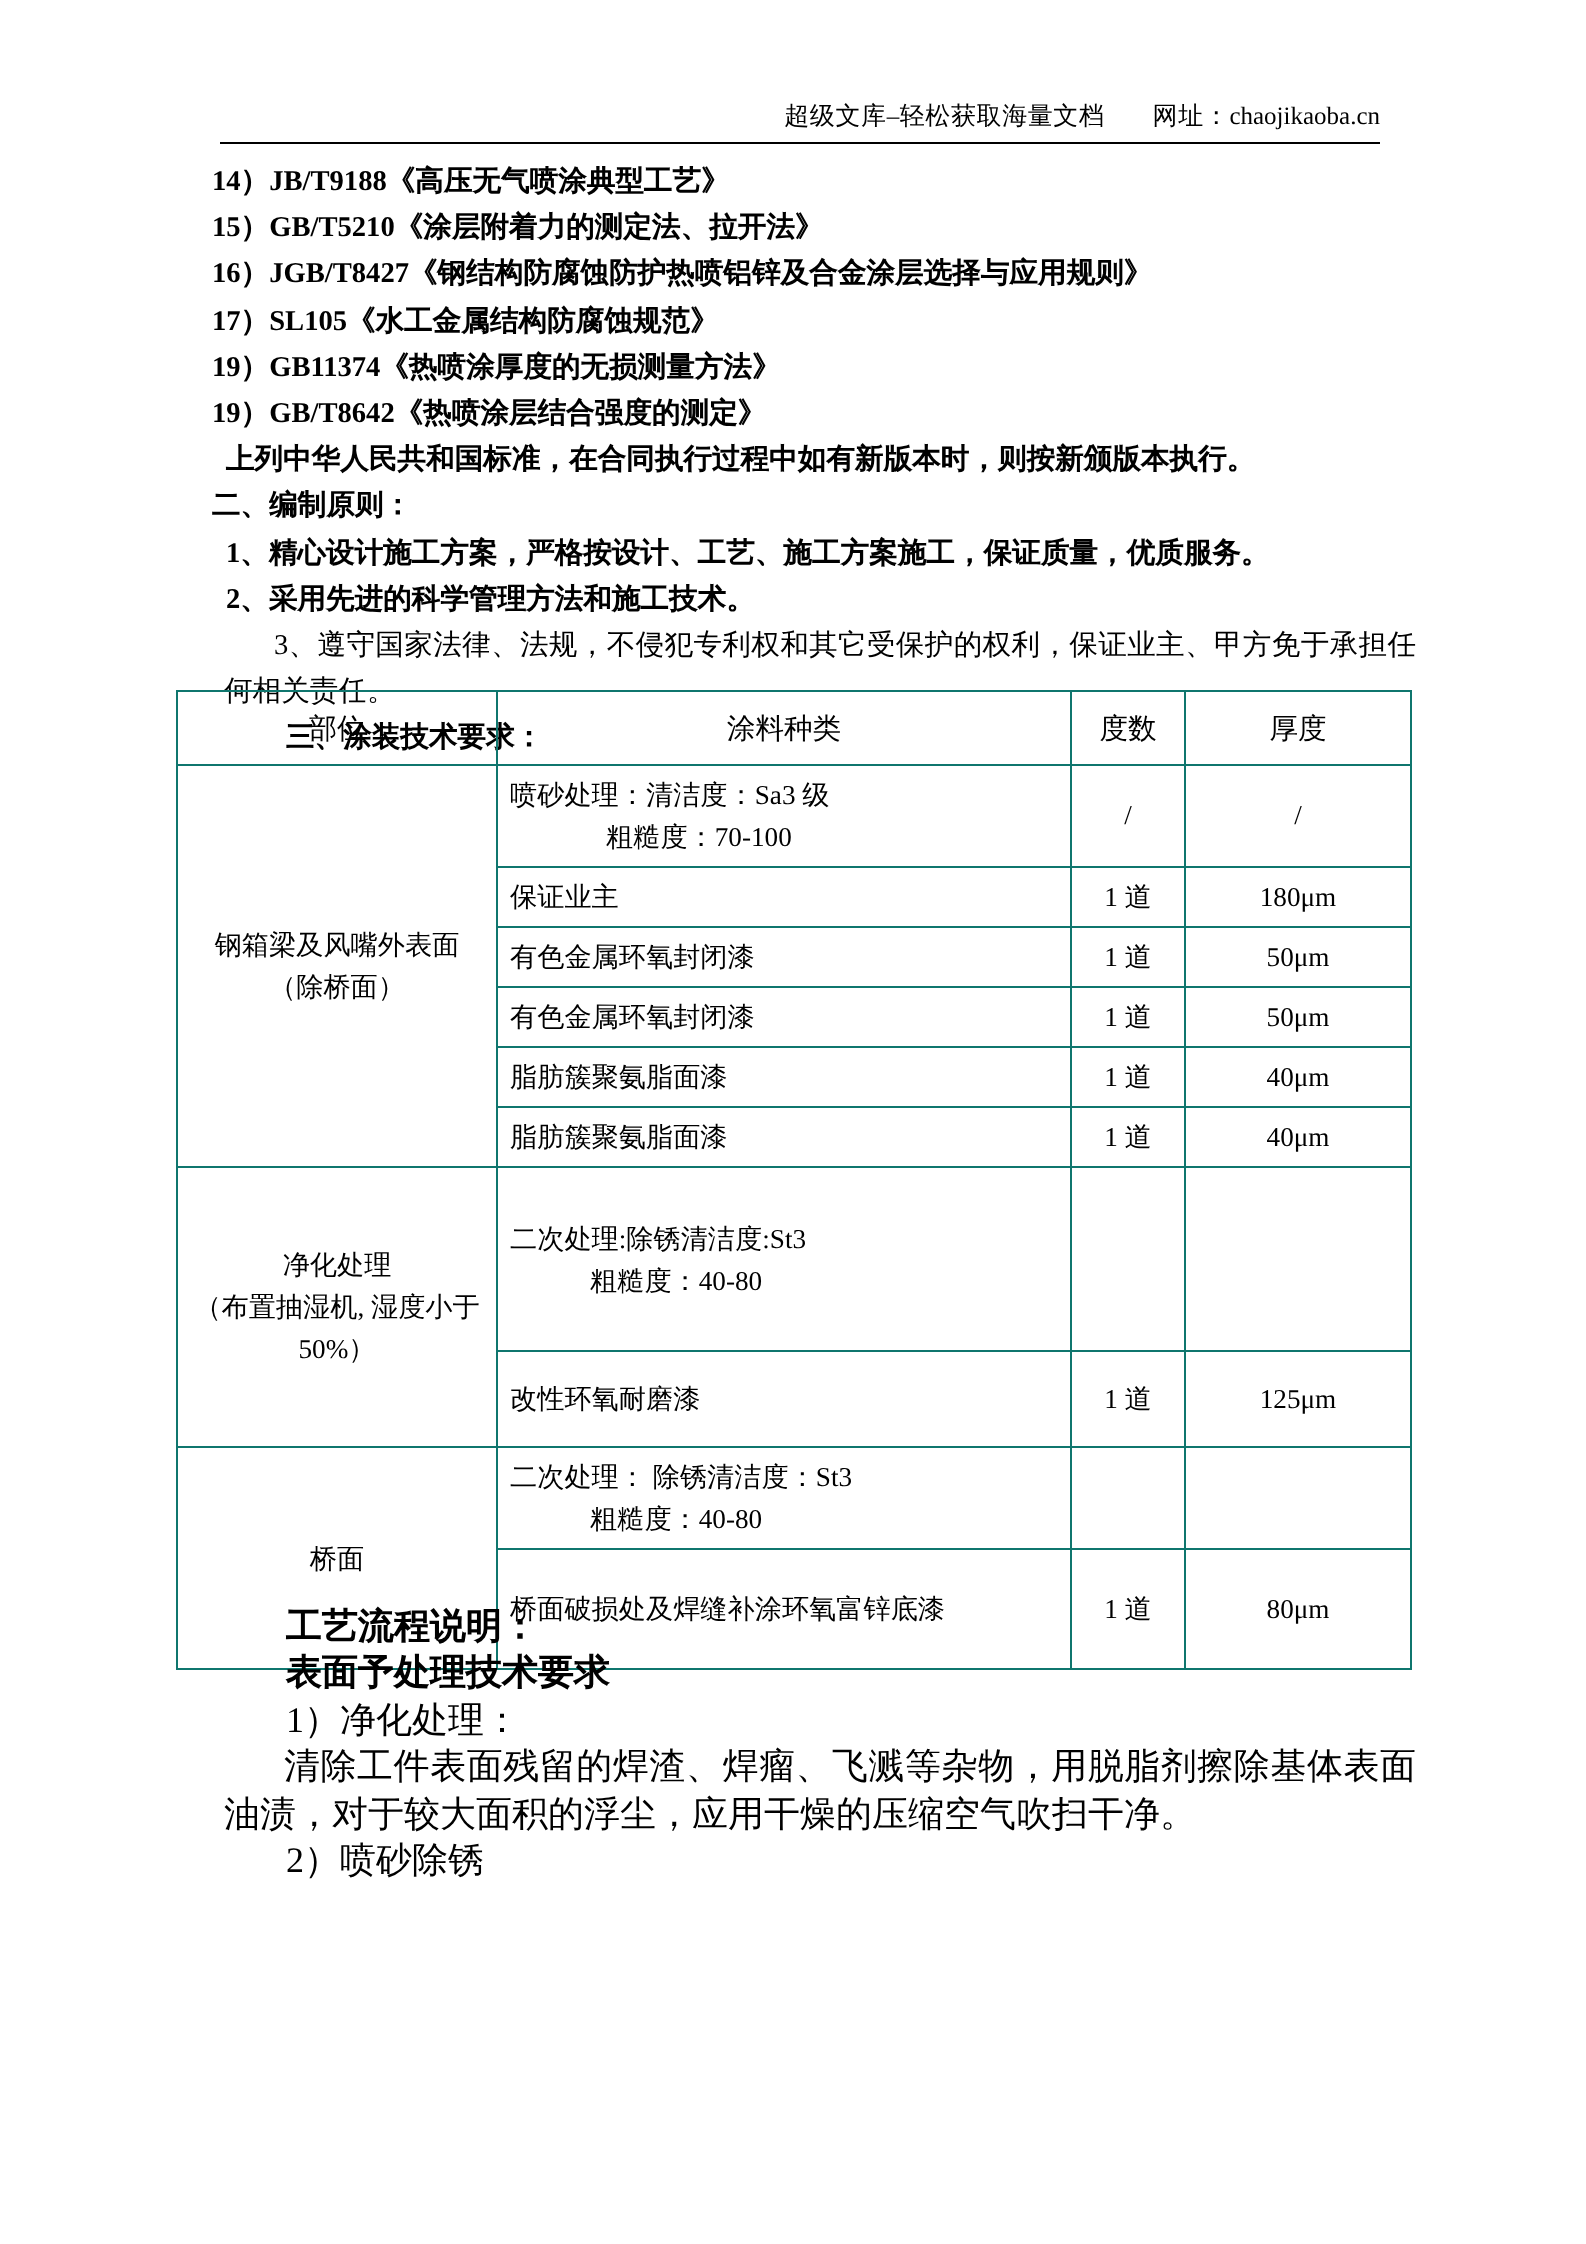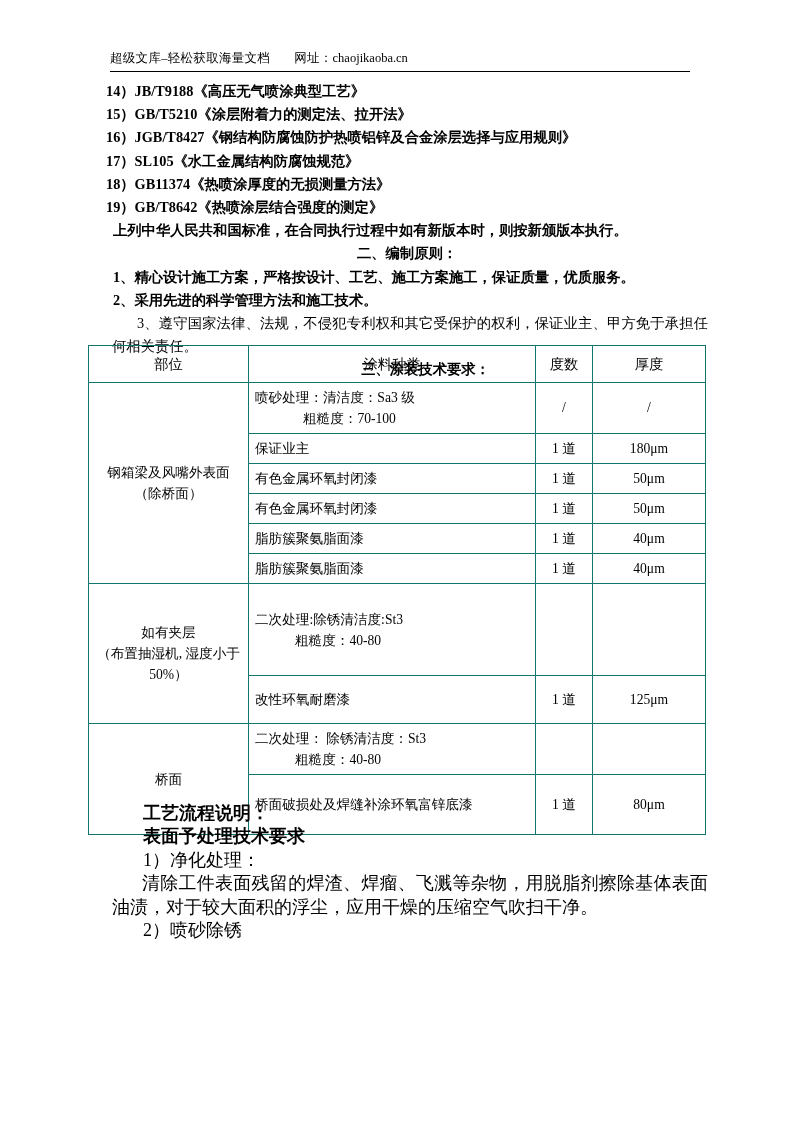--- a/index.html
+++ b/index.html
@@ -22,20 +22,21 @@
     width: 793px;
     height: 1122px;
   }
 
   
   .doc-header {
     position: absolute;
     left: 110px;
     top: 50px;
     width: 580px;
+    text-align: right;
     font-size: 12.5px;
     line-height: 16px;
     letter-spacing: 0.3px;
     white-space: nowrap;
   }
   .doc-header .hdr-site { margin-right: 24px; }
   .doc-header .hdr-url-label { }
   .doc-header .hdr-url {
     font-family: "Liberation Serif", "DejaVu Serif", serif;
     letter-spacing: 0px;
@@ -60,21 +61,21 @@
   }
   .line {
     white-space: nowrap;
   }
   .para {
     text-indent: 2em;
     text-align: justify;
     margin-left: 24px;
   }
   .indent1 { padding-left: 18px; font-weight: bold; }
-  .indent-sec { padding-left: 18px; font-weight: bold; text-align: center; }
+  .indent-sec { padding-left: 18px; font-weight: bold; }
   .bold { font-weight: bold; }
 
   
   .tbl-wrap {
     position: absolute;
     left: 88px;
     top: 345px;
     width: 617px;
   }
   table.spec {
@@ -137,21 +138,21 @@
   <div class="doc-header">
     <span class="hdr-site">超级文库–轻松获取海量文档</span><span class="hdr-url-label">网址：</span><span class="hdr-url">chaojikaoba.cn</span>
   </div>
   <div class="header-rule"></div>
 
   <div class="content">
     <div class="line indent1">14）JB/T9188《高压无气喷涂典型工艺》</div>
     <div class="line indent1">15）GB/T5210《涂层附着力的测定法、拉开法》</div>
     <div class="line indent1">16）JGB/T8427《钢结构防腐蚀防护热喷铝锌及合金涂层选择与应用规则》</div>
     <div class="line indent1">17）SL105《水工金属结构防腐蚀规范》</div>
-    <div class="line indent1">18）GB11374《热喷涂厚度的无损测量方法》</div>
+    <div class="line indent1">19）GB11374《热喷涂厚度的无损测量方法》</div>
     <div class="line indent1">19）GB/T8642《热喷涂层结合强度的测定》</div>
     <div class="line indent1" style="padding-left:25px;">上列中华人民共和国标准，在合同执行过程中如有新版本时，则按新颁版本执行。</div>
     <div class="line indent-sec">二、编制原则：</div>
     <div class="line indent1" style="padding-left:25px;">1、精心设计施工方案，严格按设计、工艺、施工方案施工，保证质量，优质服务。</div>
     <div class="line indent1" style="padding-left:25px;">2、采用先进的科学管理方法和施工技术。</div>
     <div class="para" style="text-indent:25px; text-align:justify; text-justify:inter-ideograph;">3、遵守国家法律、法规，不侵犯专利权和其它受保护的权利，保证业主、甲方免于承担任何相关责任。</div>
     <div class="line indent-sec" style="padding-left:55px;">三、涂装技术要求：</div>
   </div>
 
   <div class="tbl-wrap">
@@ -205,21 +206,21 @@
           <td class="ctr">40μm</td>
         </tr>
         <tr class="rh-one">
           <td class="kind">脂肪簇聚氨脂面漆</td>
           <td class="ctr">1 道</td>
           <td class="ctr">40μm</td>
         </tr>
 
         <tr class="rh-big">
           <td class="part" rowspan="2">
-            <span>如有夹层</span><br>
+            <span>净化处理</span><br>
             <span>（布置抽湿机, 湿度小于</span><br>
             <span>50%）</span>
           </td>
           <td class="kind">
             <span>二次处理:除锈清洁度:St3</span>
             <span class="sub-ind2">粗糙度：40-80</span>
           </td>
           <td class="ctr"></td>
           <td class="ctr"></td>
         </tr>

